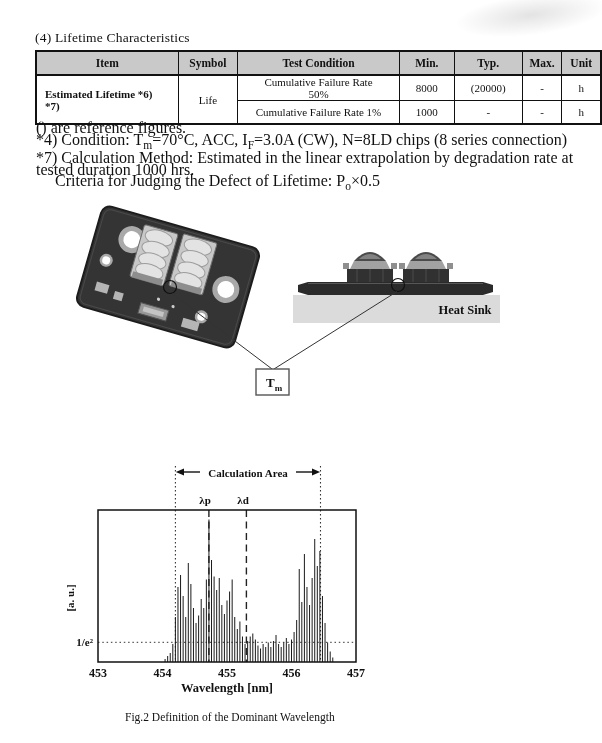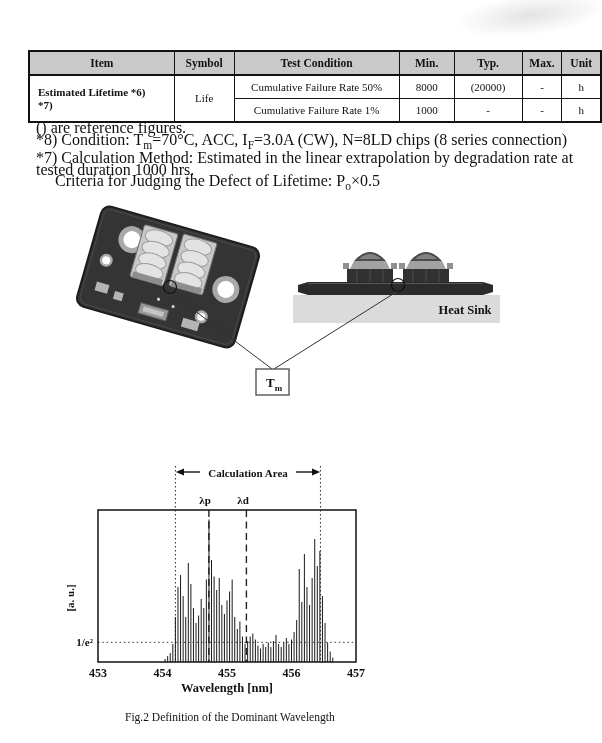--- a/index.html
+++ b/index.html
@@ -1,21 +1,21 @@
 <!DOCTYPE html>
 <html><head>
 <meta charset="utf-8">
 <style>
   html,body{margin:0;padding:0;background:#fff;}
   #page{position:relative;width:602px;height:743px;background:#ffffff;overflow:hidden;
         font-family:"Liberation Serif","DejaVu Serif",serif;color:#111;}
   .abs{position:absolute;}
   #doc-title{left:35px;top:30px;font-size:13.5px;letter-spacing:.2px;}
   
-  #lifetime-table{left:28px;top:50px;border-collapse:collapse;table-layout:fixed;
+  #lifetime-table{left:35px;top:50px;border-collapse:collapse;table-layout:fixed;
     font-size:11px;line-height:1.1;}
   #lifetime-table,#lifetime-table th,#lifetime-table td{border:1px solid #111;}
   #lifetime-table{border:2.5px solid #111;}
   #lifetime-table th{background:#c9c9c9;font-weight:bold;font-size:11.5px;
     border-bottom:2px solid #111;height:22px;padding:0 2px;}
   #lifetime-table td{height:22px;text-align:center;padding:0 16px;background:#fff;}
   #lifetime-table td.left{text-align:left;padding-left:8px;font-weight:bold;}
   
   #notes{left:36px;top:122px;font-size:16px;line-height:11.8px;width:560px;}
   #notes .indent{padding-left:19px;}
@@ -34,20 +34,21 @@
     transform:rotate(-7deg);
     background:radial-gradient(ellipse at center,rgba(185,185,185,.4),rgba(255,255,255,0) 68%);}
 </style>
 </head>
 <body>
 
 <div id="page">
 
   <div id="scan-artifact" class="abs"></div>
 
+  <div id="doc-title" class="abs">(4) Lifetime Characteristics</div>
 
   <table id="lifetime-table" class="abs">
     <colgroup>
       <col style="width:146px">
         <col style="width:60px">
         <col style="width:166px">
       <col style="width:50px">
         <col style="width:44px">
         <col style="width:40px">
         <col style="width:38px">
@@ -78,21 +79,21 @@
         <td>1000</td>
         <td>-</td>
         <td>-</td>
         <td>h</td>
       </tr>
     </tbody>
   </table>
 
   <div id="notes" class="abs">
     <div>() are reference figures.</div>
-    <div><span>*8) Condition: T</span><sub>m</sub><span>=70°C, ACC, I</span><sub>F</sub><span>=3.0A (CW), N=8LD chips (8 series connection)</span></div>
+    <div><span>*4) Condition: T</span><sub>m</sub><span>=70°C, ACC, I</span><sub>F</sub><span>=3.0A (CW), N=8LD chips (8 series connection)</span></div>
     <div>*7) Calculation Method: Estimated in the linear extrapolation by degradation rate at tested duration 1000 hrs.</div>
     <div class="indent"><span>Criteria for Judging the Defect of Lifetime: P</span><sub>o</sub><span>×0.5</span></div>
   </div>
 
   <svg class="abs" style="left:70px;top:205px" width="470" height="200" viewBox="0 0 470 200">
 
     <g transform="rotate(16 98 72)">
       <rect x="16" y="20" width="164" height="104" rx="9" fill="#343434" stroke="#1c1c1c" stroke-width="2"></rect>
       <rect x="19" y="23" width="158" height="98" rx="7" fill="none" stroke="#4a4a4a" stroke-width="1"></rect>
       <circle cx="53" cy="46" r="13.5" fill="#a9a9a9"></circle>

